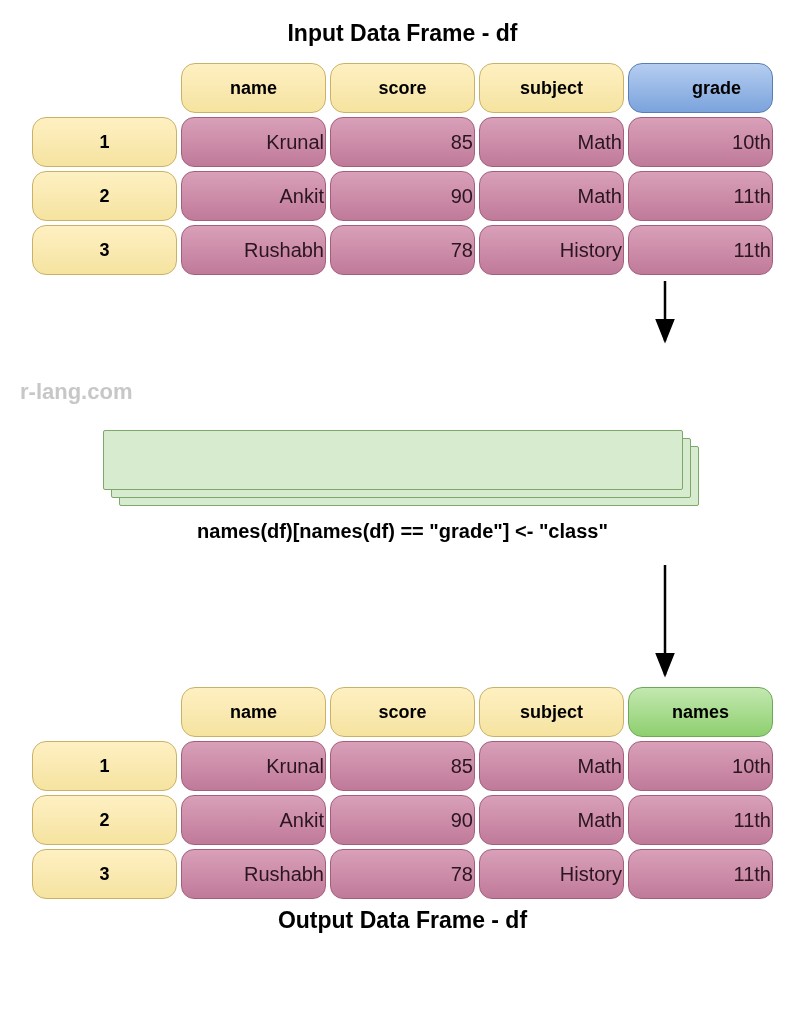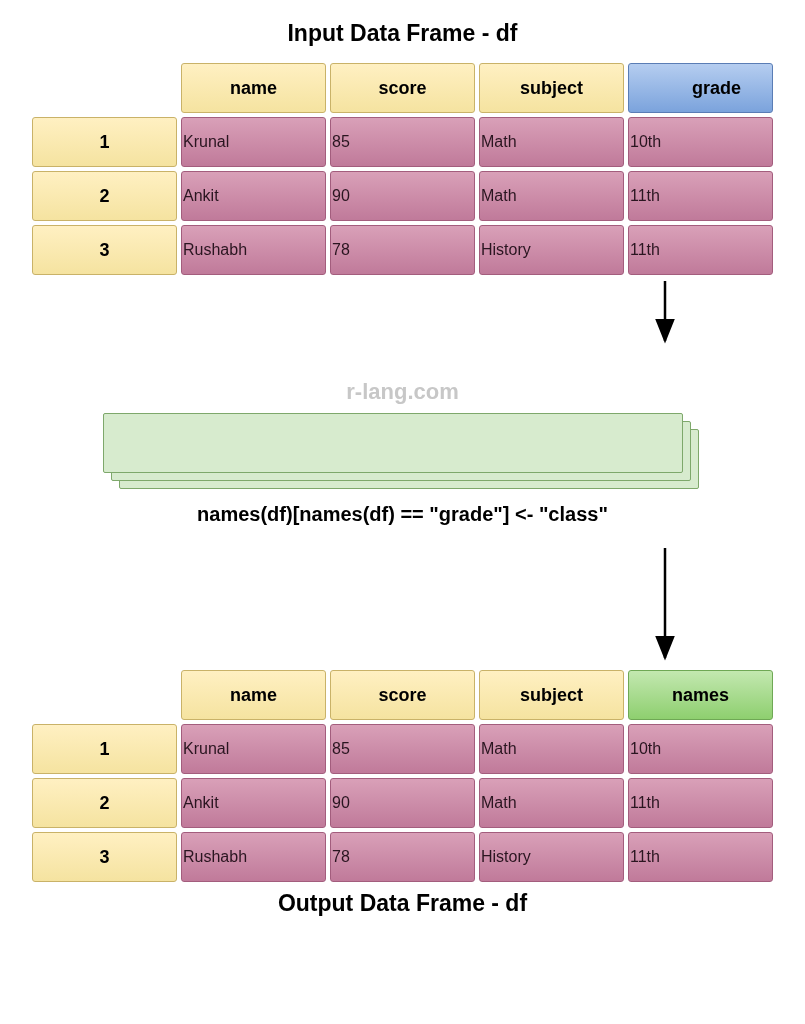--- a/index.html
+++ b/index.html
@@ -25,55 +25,54 @@
     border-spacing: 4px 4px;
   }
   .corner {
     width: 145px;
     height: 50px;
     background: transparent;
   }
   th.header, th.rowhead {
     background: linear-gradient(to bottom, #fff0c2, #f5e3a0);
     border: 1px solid #c9b268;
-    border-radius: 3px;
+    border-radius: 14px;
     font-weight: bold;
     font-size: 18px;
     text-align: center;
     height: 50px;
     width: 145px;
   }
   th.header.blue {
     background: linear-gradient(to bottom, #b5cdf0, #7ba3dc);
     border: 1px solid #5a7db5;
     padding-left: 33px;
   }
   th.header.green {
     background: linear-gradient(to bottom, #c3e8b0, #8ecf6f);
     border: 1px solid #6fa855;
   }
   td.cell {
     background: linear-gradient(to bottom, #d9a0b8, #c07a9a);
     border: 1px solid #a35d7d;
-    border-radius: 3px;
-    font-size: 16px;
-    text-align: left;
+    border-radius: 13px;
+    font-size: 20px;
+    text-align: right;
     height: 50px;
     width: 145px;
     color: #2a1520;
   }
   th.rowhead {
     width: 145px;
   }
   .watermark {
-    text-align: center;
     color: #c7c7c7;
     font-size: 22px;
     font-weight: bold;
-    margin: 30px 0 8px 0;
+    margin: 30px 0 25px 0;
   }
   .green-stack {
     position: relative;
     width: 600px;
     height: 80px;
     margin: 0 auto 8px auto;
   }
   .green-stack .sheet {
     position: absolute;
     width: 580px;

